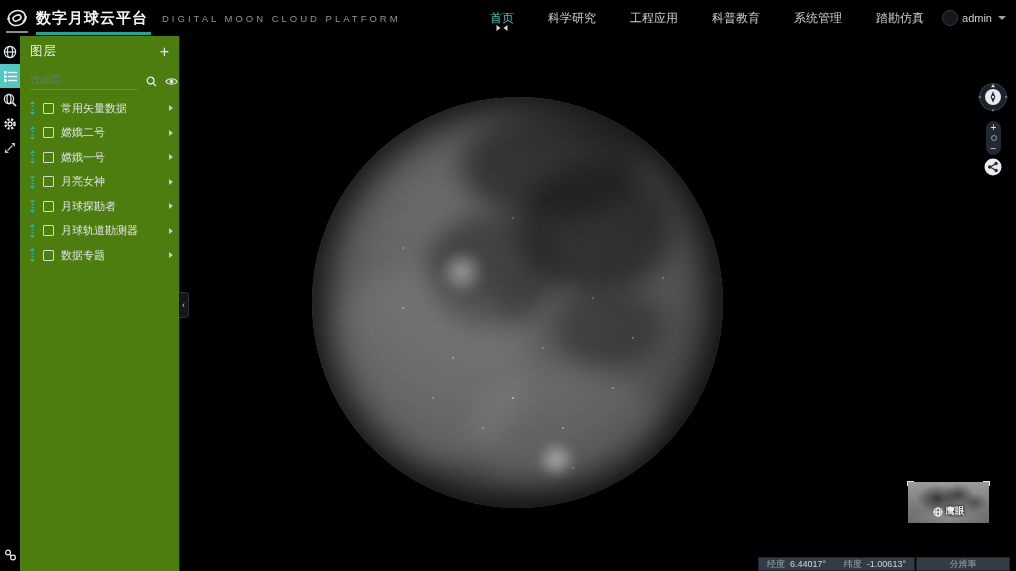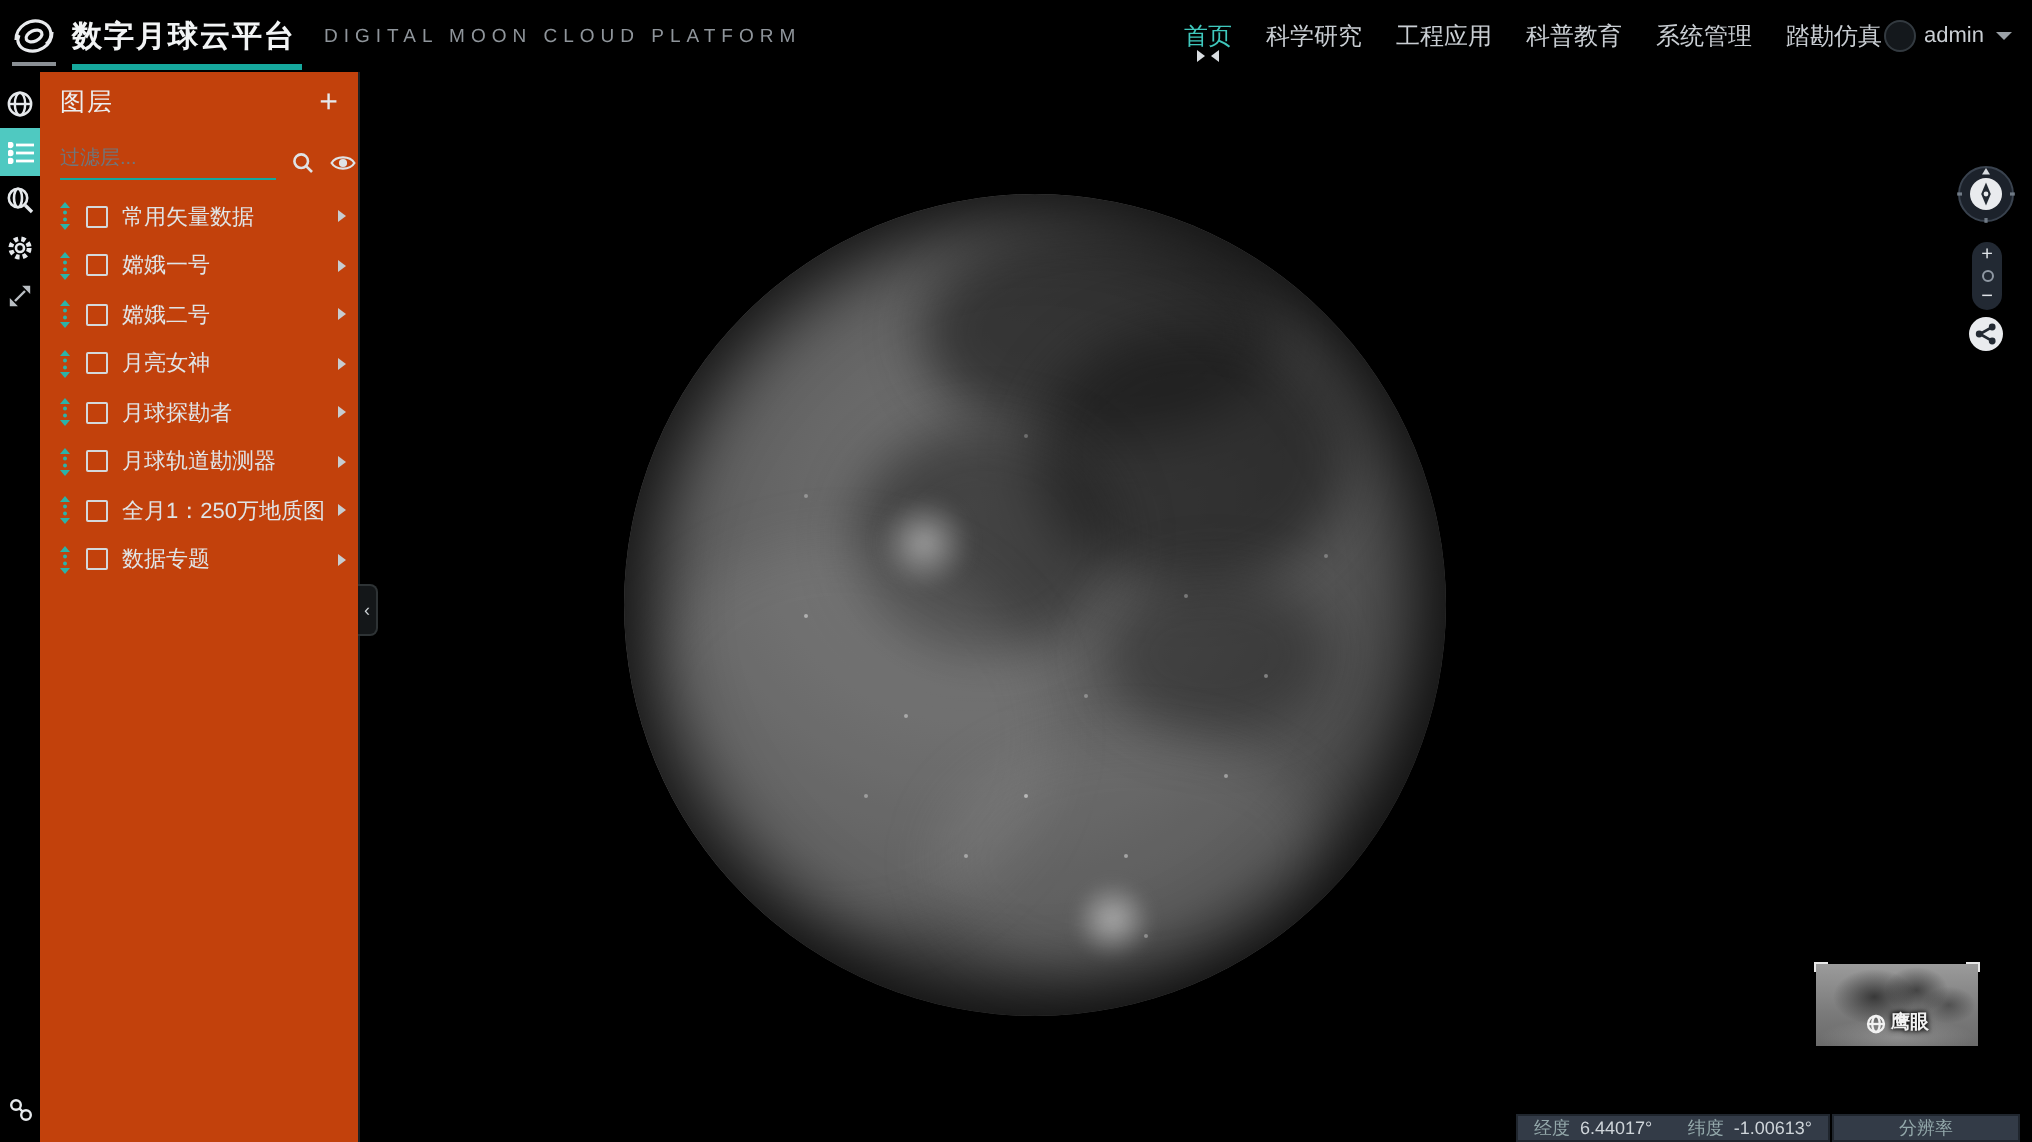--- a/index.html
+++ b/index.html
@@ -7,39 +7,39 @@
     font-family:"Liberation Sans", sans-serif; }
 
   
   .header { position:absolute; left:0; top:0; width:1016px; height:36px; background:#000;
     display:flex; align-items:center; z-index:30; }
   .logo-wrap { position:relative; width:34px; height:36px; display:flex; align-items:center; justify-content:center; }
   .logo-underline { position:absolute; left:6px; bottom:3px; width:22px; height:2px; background:#8a8f94; }
   .title-zh { position:relative; color:#f2f4f5; font-size:15px; font-weight:bold; letter-spacing:1px; padding:0 6px 0 2px; }
   .title-zh .tl-underline { position:absolute; left:2px; bottom:-7px; width:96%; height:3px; background:#16a89d; }
   .title-en { color:#8f959b; font-size:9.5px; letter-spacing:3px; margin-left:8px; }
-  .nav { margin-left:auto; display:flex; align-items:center; gap:17px; padding-right:10px; }
+  .nav { margin-left:auto; display:flex; align-items:center; gap:34px; padding-right:10px; }
   .nav-item { color:#c9ced3; font-size:12px; cursor:pointer; position:relative; white-space:nowrap; }
   .nav-item.active { color:#3fc8bd; }
   .nav-marks { position:absolute; left:50%; transform:translateX(-50%); top:15px; display:flex; gap:3px; }
   .tri-r { width:0; height:0; border-top:3px solid transparent; border-bottom:3px solid transparent; border-left:4px solid #d9dde1; }
   .tri-l { width:0; height:0; border-top:3px solid transparent; border-bottom:3px solid transparent; border-right:4px solid #d9dde1; }
   .user-cluster { display:flex; align-items:center; gap:4px; margin-left:-16px; }
   .avatar { width:16px; height:16px; border-radius:50%; background:#14181c; border:1px solid #333a40; }
   .user-name { color:#c9ced3; font-size:11px; }
   .chev-down { width:0; height:0; border-left:4px solid transparent; border-right:4px solid transparent; border-top:4px solid #9aa0a6; margin-left:2px; }
 
   
   .rail { position:absolute; left:0; top:36px; width:20px; height:535px; background:#000; z-index:25; }
   .rail-icon { width:20px; height:24px; display:flex; align-items:center; justify-content:center; cursor:pointer; }
   .rail-icon.active { background:#4fc9c1; }
   .rail-bottom { position:absolute; left:0; bottom:5px; }
 
   
-  .panel { position:absolute; left:20px; top:36px; width:160px; height:535px; background:#c2410c;
+  .panel { position:absolute; left:20px; top:36px; width:160px; height:535px; background:#4d7c0f;
     border-right:1px solid #1d2123; z-index:20; }
   .panel-head { display:flex; align-items:center; padding:7px 10px 4px 10px; }
   .panel-title { color:#eceeef; font-size:12.5px; letter-spacing:1px; }
   .panel-add { margin-left:auto; color:#e6e9ec; font-size:16px; font-weight:300; line-height:12px; cursor:pointer; }
   .filter-row { display:flex; align-items:center; padding:8px 6px 0 10px; }
   .filter-input { width:108px; background:transparent; border:none; outline:none; border-bottom:1px solid #16a89d;
     color:#cfd4d8; font-size:10px; padding:2px 0 4px 0; font-family:"Liberation Sans",sans-serif; }
   .filter-input::placeholder { color:#6f767c; }
   .filter-icons { display:flex; align-items:center; gap:8px; margin-left:8px; }
   .layer-list { margin-top:6px; }
@@ -238,38 +238,38 @@
   <div class="layer-row">
     <span class="drag">
       <svg width="7" height="14" viewBox="0 0 7 14" fill="#2bb3a8">
         <path d="M3.5 0 L6 3 H1 Z"></path>
         <circle cx="3.5" cy="5.3" r="1"></circle>
             <circle cx="3.5" cy="8.7" r="1"></circle>
         <path d="M3.5 14 L1 11 H6 Z"></path>
       </svg>
     </span>
     <span class="cb"></span>
+    <span class="lbl">嫦娥二号</span>
+    <span class="chev"></span>
+  </div>
+
+  <div class="layer-row">
+    <span class="drag">
+      <svg width="7" height="14" viewBox="0 0 7 14" fill="#2bb3a8">
+        <path d="M3.5 0 L6 3 H1 Z"></path>
+        <circle cx="3.5" cy="5.3" r="1"></circle>
+            <circle cx="3.5" cy="8.7" r="1"></circle>
+        <path d="M3.5 14 L1 11 H6 Z"></path>
+      </svg>
+    </span>
+    <span class="cb"></span>
     <span class="lbl">嫦娥一号</span>
     <span class="chev"></span>
   </div>
 
-  <div class="layer-row">
-    <span class="drag">
-      <svg width="7" height="14" viewBox="0 0 7 14" fill="#2bb3a8">
-        <path d="M3.5 0 L6 3 H1 Z"></path>
-        <circle cx="3.5" cy="5.3" r="1"></circle>
-            <circle cx="3.5" cy="8.7" r="1"></circle>
-        <path d="M3.5 14 L1 11 H6 Z"></path>
-      </svg>
-    </span>
-    <span class="cb"></span>
-    <span class="lbl">嫦娥二号</span>
-    <span class="chev"></span>
-  </div>
-
 
   <div class="layer-row">
     <span class="drag">
       <svg width="7" height="14" viewBox="0 0 7 14" fill="#2bb3a8">
         <path d="M3.5 0 L6 3 H1 Z"></path>
         <circle cx="3.5" cy="5.3" r="1"></circle>
             <circle cx="3.5" cy="8.7" r="1"></circle>
         <path d="M3.5 14 L1 11 H6 Z"></path>
       </svg>
     </span>
@@ -300,33 +300,20 @@
             <circle cx="3.5" cy="8.7" r="1"></circle>
         <path d="M3.5 14 L1 11 H6 Z"></path>
       </svg>
     </span>
     <span class="cb"></span>
     <span class="lbl">月球轨道勘测器</span>
     <span class="chev"></span>
   </div>
 
 
-  <div class="layer-row">
-    <span class="drag">
-      <svg width="7" height="14" viewBox="0 0 7 14" fill="#2bb3a8">
-        <path d="M3.5 0 L6 3 H1 Z"></path>
-        <circle cx="3.5" cy="5.3" r="1"></circle>
-            <circle cx="3.5" cy="8.7" r="1"></circle>
-        <path d="M3.5 14 L1 11 H6 Z"></path>
-      </svg>
-    </span>
-    <span class="cb"></span>
-    <span class="lbl">全月1：250万地质图</span>
-    <span class="chev"></span>
-  </div>
 
   <div class="layer-row">
     <span class="drag">
       <svg width="7" height="14" viewBox="0 0 7 14" fill="#2bb3a8">
         <path d="M3.5 0 L6 3 H1 Z"></path>
         <circle cx="3.5" cy="5.3" r="1"></circle>
             <circle cx="3.5" cy="8.7" r="1"></circle>
         <path d="M3.5 14 L1 11 H6 Z"></path>
       </svg>
     </span>

